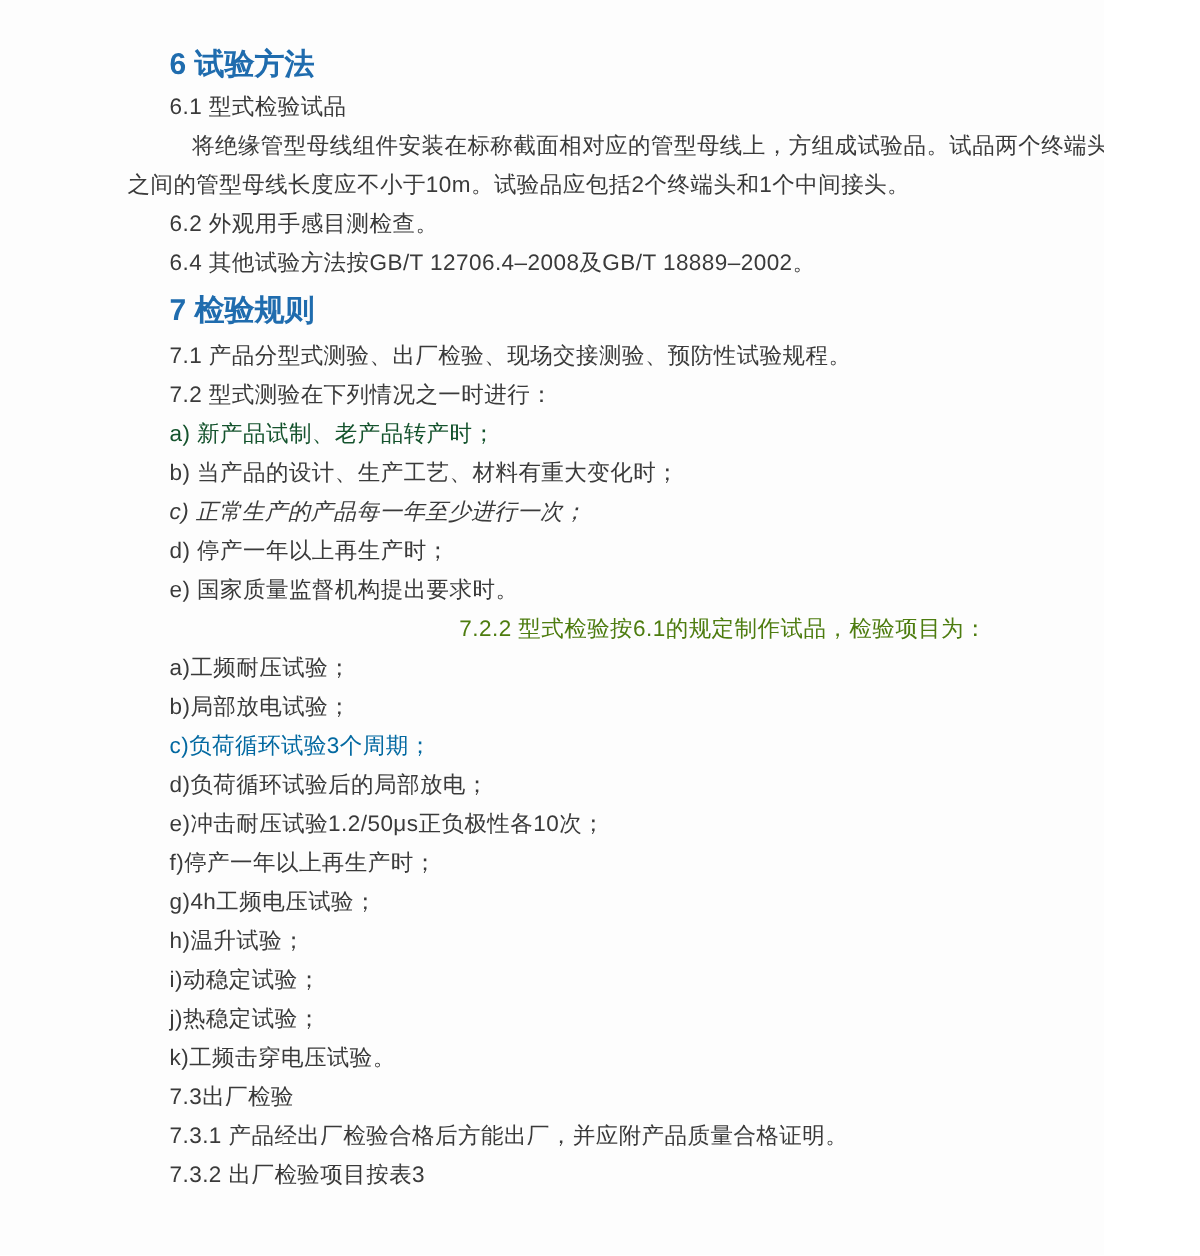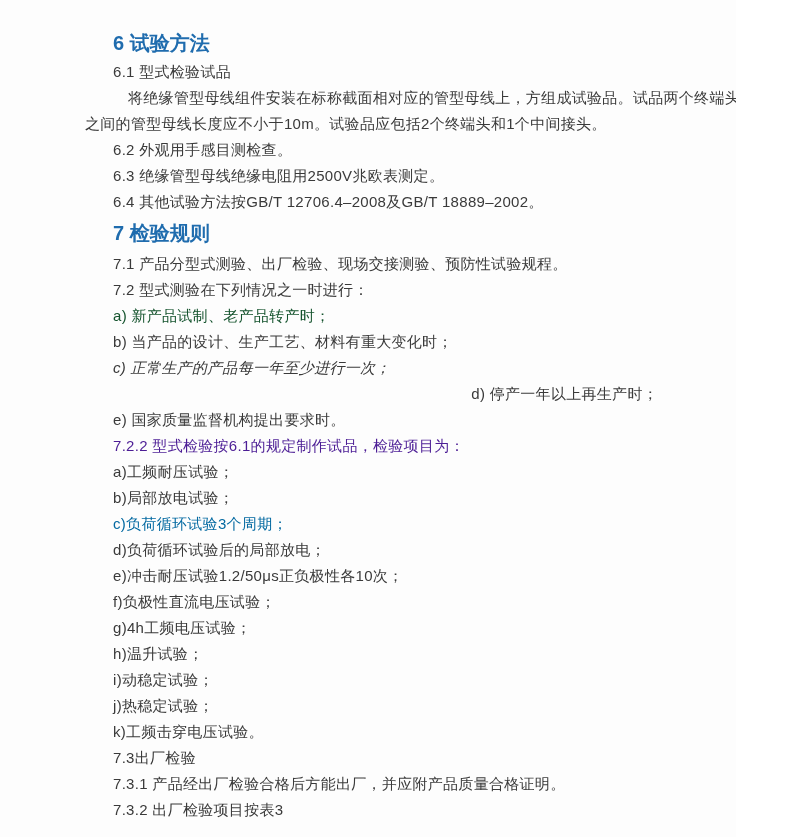--- a/index.html
+++ b/index.html
@@ -44,37 +44,36 @@
 </head>
 <body>
 
 <div class="page">
   <div class="content" id="doc-content" style="background: rgb(253, 253, 253);">
       <div class="heading h-first" style="color: rgb(31, 108, 174);">6 试验方法</div>
       <div class="line item" style="color: rgb(58, 58, 58);">6.1 型式检验试品</div>
       <div class="line para-first" style="color: rgb(58, 58, 58);">将绝缘管型母线组件安装在标称截面相对应的管型母线上，方组成试验品。试品两个终端头</div>
       <div class="line para-cont" style="color: rgb(58, 58, 58);">之间的管型母线长度应不小于10m。试验品应包括2个终端头和1个中间接头。</div>
       <div class="line item" style="color: rgb(58, 58, 58);">6.2 外观用手感目测检查。</div>
-      <div class="line item" style="color: rgb(58, 58, 58);">6.3 绝缘管型母线绝缘电阻用2500V兆欧表测定。</div>
       <div class="line item" style="color: rgb(58, 58, 58);">6.4 其他试验方法按GB/T 12706.4–2008及GB/T 18889–2002。</div>
       <div class="heading h-mid" style="color: rgb(31, 108, 174);">7 检验规则</div>
       <div class="line item" style="color: rgb(58, 58, 58);">7.1 产品分型式测验、出厂检验、现场交接测验、预防性试验规程。</div>
       <div class="line item" style="color: rgb(58, 58, 58);">7.2 型式测验在下列情况之一时进行：</div>
       <div class="line item" style="color: #14532d;">a) 新产品试制、老产品转产时；</div>
       <div class="line item" style="color: rgb(58, 58, 58);">b) 当产品的设计、生产工艺、材料有重大变化时；</div>
       <div class="line item" style="color: rgb(58, 58, 58); font-style: italic;">c) 正常生产的产品每一年至少进行一次；</div>
-      <div class="line item" style="color: rgb(58, 58, 58); text-align: right;">d) 停产一年以上再生产时；</div>
+      <div class="line item" style="color: rgb(58, 58, 58);">d) 停产一年以上再生产时；</div>
       <div class="line item" style="color: rgb(58, 58, 58);">e) 国家质量监督机构提出要求时。</div>
-      <div class="line item" style="color: #4c1d95;">7.2.2 型式检验按6.1的规定制作试品，检验项目为：</div>
+      <div class="line item" style="color: #4d7c0f; text-align: right;">7.2.2 型式检验按6.1的规定制作试品，检验项目为：</div>
       <div class="line item" style="color: rgb(58, 58, 58);">a)工频耐压试验；</div>
       <div class="line item" style="color: rgb(58, 58, 58);">b)局部放电试验；</div>
       <div class="line item" style="color: #0369a1;">c)负荷循环试验3个周期；</div>
       <div class="line item" style="color: rgb(58, 58, 58);">d)负荷循环试验后的局部放电；</div>
       <div class="line item" style="color: rgb(58, 58, 58);">e)冲击耐压试验1.2/50μs正负极性各10次；</div>
-      <div class="line item" style="color: rgb(58, 58, 58);">f)负极性直流电压试验；</div>
+      <div class="line item" style="color: rgb(58, 58, 58);">f)停产一年以上再生产时；</div>
       <div class="line item" style="color: rgb(58, 58, 58);">g)4h工频电压试验；</div>
       <div class="line item" style="color: rgb(58, 58, 58);">h)温升试验；</div>
       <div class="line item" style="color: rgb(58, 58, 58);">i)动稳定试验；</div>
       <div class="line item" style="color: rgb(58, 58, 58);">j)热稳定试验；</div>
       <div class="line item" style="color: rgb(58, 58, 58);">k)工频击穿电压试验。</div>
       <div class="line item" style="color: rgb(58, 58, 58);">7.3出厂检验</div>
       <div class="line item" style="color: rgb(58, 58, 58);">7.3.1 产品经出厂检验合格后方能出厂，并应附产品质量合格证明。</div>
       <div class="line item" style="color: rgb(58, 58, 58);">7.3.2 出厂检验项目按表3</div>
     </div>
 </div>

